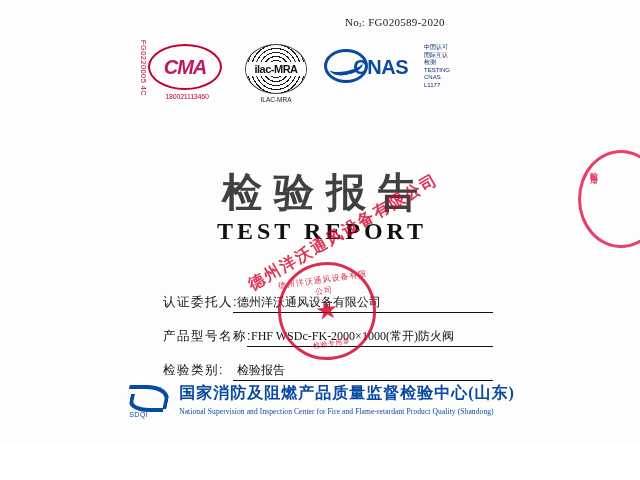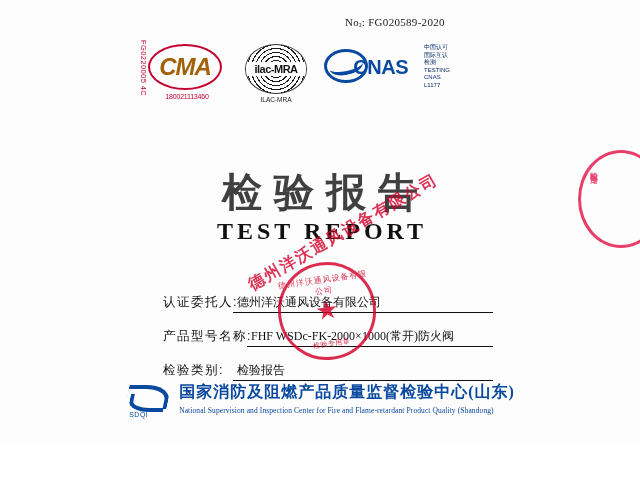--- a/index.html
+++ b/index.html
@@ -78,24 +78,24 @@
     height: 46px;
     border: 2.5px solid #c3002f;
     border-radius: 50%;
     box-sizing: border-box;
     position: relative;
     display: flex;
     align-items: center;
     justify-content: center;
   }
   .cma-oval span {
-    color: #a16207;
-    font-family: "Liberation Sans", sans-serif;
-    font-weight: bold;
-    font-size: 24px;
+    color: #be185d;
+    font-family: "Liberation Sans", sans-serif;
+    font-weight: bold;
+    font-size: 20px;
     letter-spacing: -1px;
     font-style: italic;
   }
   .cma-num {
     margin-top: 3px;
     font-size: 7px;
     color: #c3002f;
     font-family: "Liberation Sans", sans-serif;
     letter-spacing: -0.2px;
   }
@@ -358,20 +358,21 @@
   }
 
   
   .footer {
     position: absolute;
     left: 0;
     bottom: 28px;
     width: 640px;
     display: flex;
     justify-content: center;
+    align-items: center;
     gap: 10px;
   }
   .footer-logo {
     width: 44px;
     height: 34px;
     position: relative;
   }
   .footer-logo .swish1 {
     position: absolute;
     left: 2px; top: 3px;

